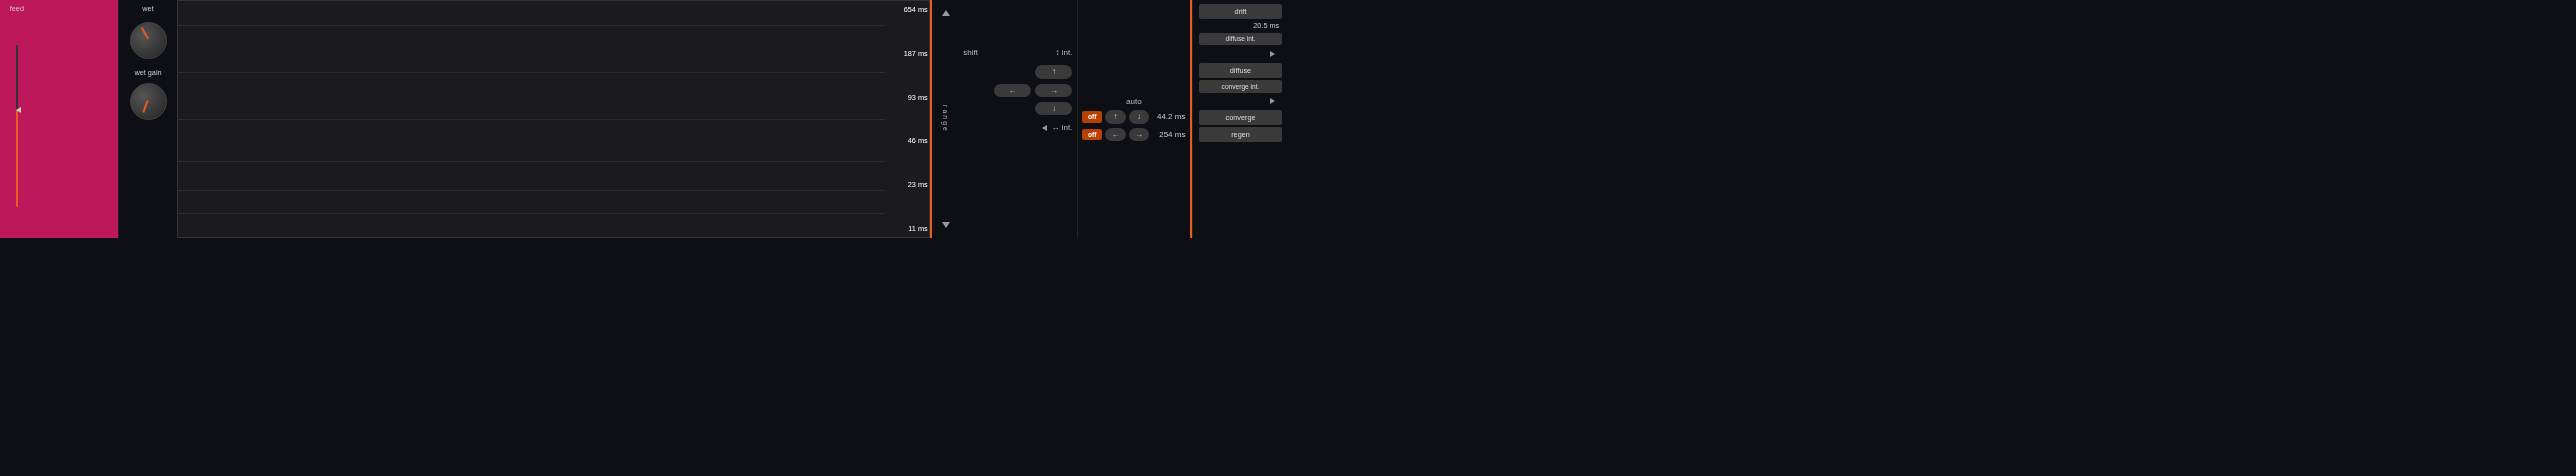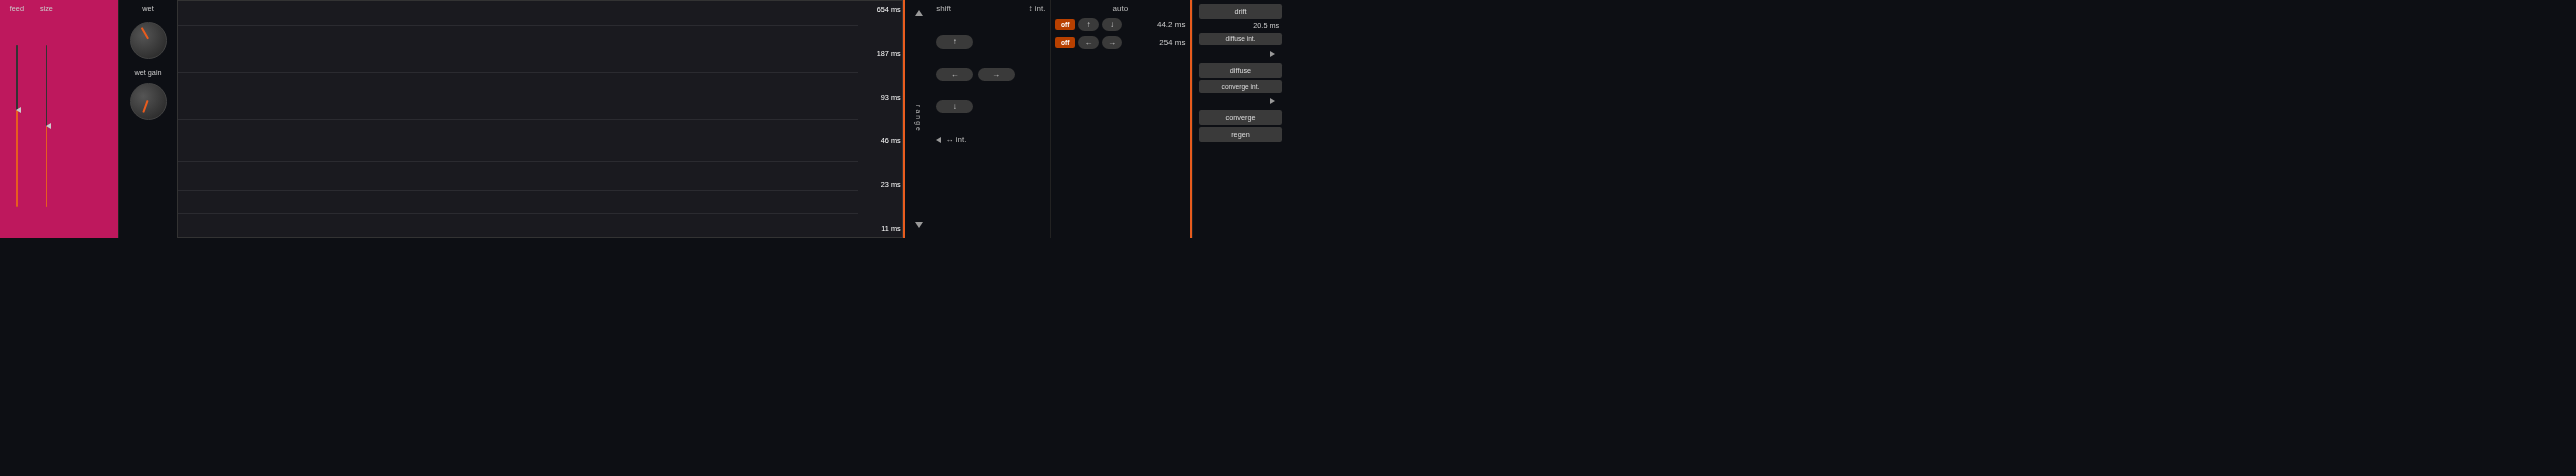--- a/index.html
+++ b/index.html
@@ -233,22 +233,23 @@
       gap: 0;
     }
 
     
     .shift-panel {
       width: 118px;
       flex-shrink: 0;
       padding: 4.4px;
       display: flex;
       flex-direction: column;
-      align-items: flex-start;
-      gap: 19px;
+      align-items: flex-end;
+      gap: 5px;
+      margin-top: 44px;
     }
 
     .panel-row {
       display: flex;
       flex-direction: row;
       align-items: center;
       gap: 4.4px;
     }
 
     .panel-header {
@@ -271,28 +272,29 @@
       font-size: 8px;
       padding: 2.2px 10.3px;
       border-radius: 8.8px;
       cursor: pointer;
       min-width: 37px;
       text-align: center;
     }
 
     
     .auto-panel {
-      width: 140px;
+      width: 113px;
       flex-shrink: 0;
       padding: 4.4px;
       display: flex;
       flex-direction: column;
       align-items: center;
       gap: 4.4px;
       border-left: 0.7px solid #222;
+      justify-content: center;
     }
 
     .auto-title {
       color: #bbb;
       font-size: 8px;
     }
 
     .auto-row {
       display: flex;
       flex-direction: row;
@@ -374,29 +376,20 @@
   <div class="slider-col">
     <span class="slider-label">feed</span>
     <div class="vertical-slider-container">
       <div class="slider-track">
         <div class="slider-track-fill" style="height:60%"></div>
         <div class="slider-thumb" style="bottom:60%;transform:translateY(50%)"></div>
       </div>
     </div>
   </div>
 
-  <div class="slider-col">
-    <span class="slider-label">size</span>
-    <div class="vertical-slider-container">
-      <div class="slider-track">
-        <div class="slider-track-fill" style="height:50%"></div>
-        <div class="slider-thumb" style="bottom:50%;transform:translateY(50%)"></div>
-      </div>
-    </div>
-  </div>
 
 </div>
 
 <div class="wet-panel">
   <span class="wet-label">wet</span>
   <div class="knob">
     <div class="knob-indicator" style="transform: translateX(-50%) rotate(-30deg); transform-origin: bottom center;"></div>
   </div>
   <span class="wet-gain-label">wet gain</span>
   <div class="knob">

